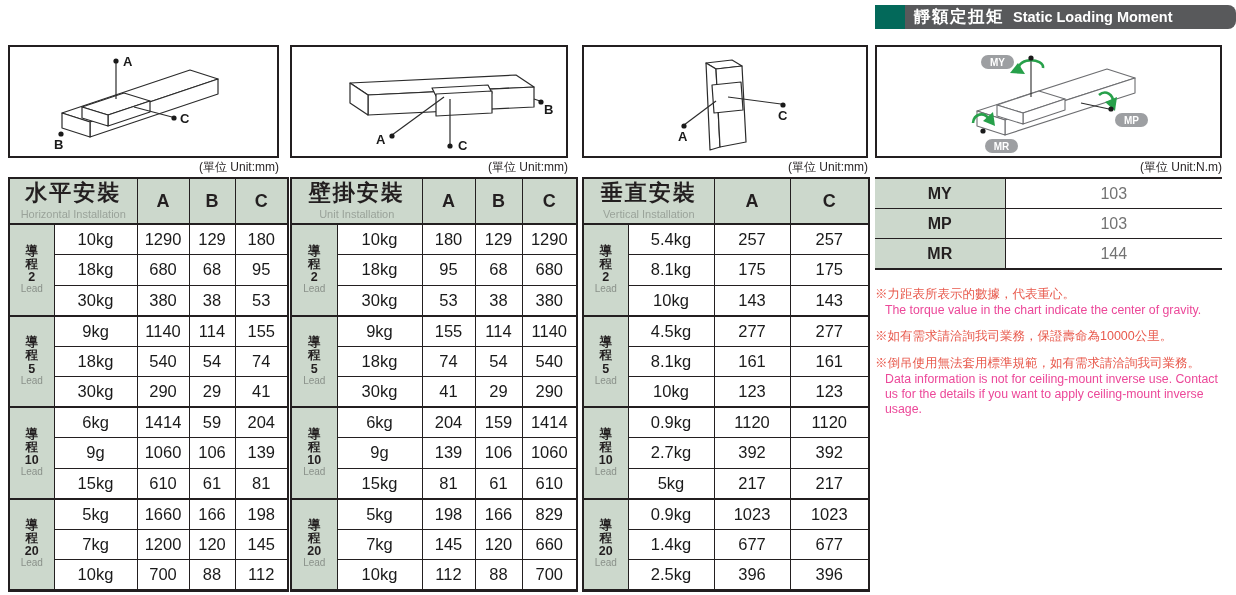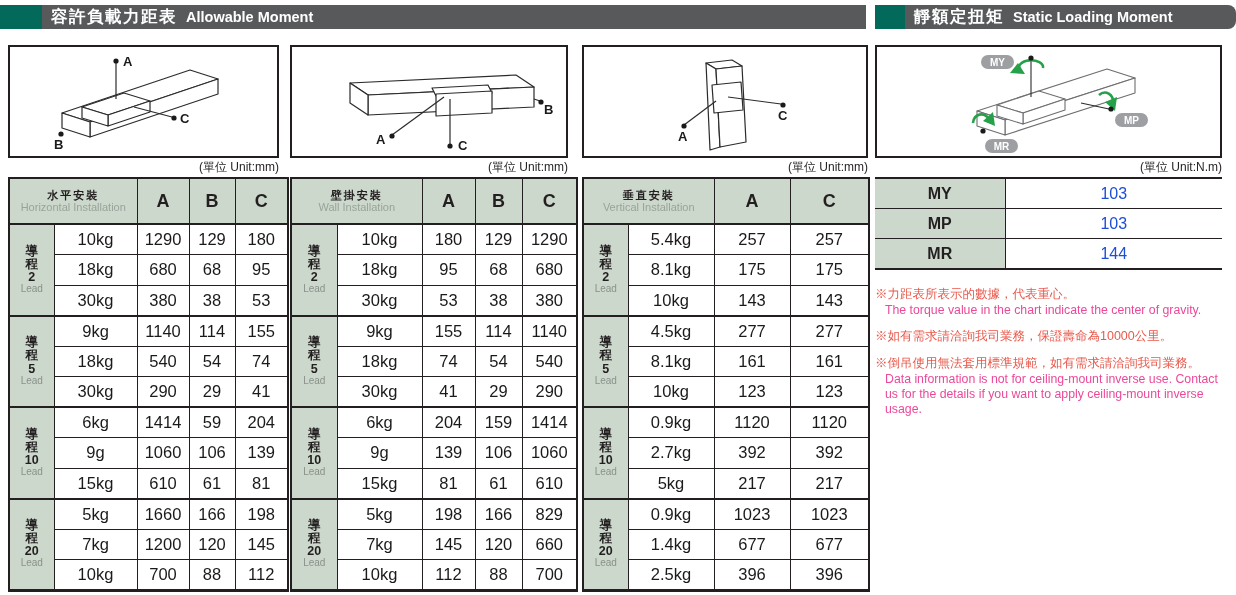--- a/index.html
+++ b/index.html
@@ -19,56 +19,51 @@
   .unit-label{position:absolute;top:159px;font-size:12px;color:#231f20;text-align:right;white-space:nowrap;}
 
   
   table.moment-table{position:absolute;top:177px;border-collapse:collapse;table-layout:fixed;
                      background:#fff;border:2px solid #231f20;border-bottom:3px solid #231f20;}
   table.moment-table th,table.moment-table td{border:1px solid #231f20;padding:0;text-align:center;vertical-align:middle;}
   table.moment-table thead tr{height:46px;}
   table.moment-table thead th{border-bottom:2px solid #231f20;background:#ccd8cc;}
   table.moment-table tbody tr{height:30.5px;}
   table.moment-table tbody tr.group-start td{border-top:2px solid #231f20;}
-  .t-zh{font-size:11px;font-weight:bold;letter-spacing:2px;line-height:1.15;}
+  .t-zh{font-size:22px;font-weight:bold;letter-spacing:2px;line-height:1.15;font-family:Liberation Mono, monospace;}
   .t-en{font-size:11px;font-weight:normal;color:#9aa39a;line-height:1.1;}
   .col-h{font-size:18px;font-weight:bold;}
   td.val{font-size:16.5px;color:#1a1a1a;background:#fff;}
   td.lead-cell{background:#ccd8cc;line-height:1.05;padding:2px 0;}
   .lead-zh{display:block;font-size:12.5px;font-weight:bold;}
   .lead-num{display:block;font-size:12.5px;font-weight:bold;}
   .lead-en{display:block;font-size:10px;color:#8a918a;}
 
   
   table.static-table{position:absolute;top:177px;border-collapse:collapse;table-layout:fixed;
                      border-top:2px solid #231f20;border-bottom:2px solid #231f20;background:#fff;}
   table.static-table td{border:1px solid #231f20;border-left:none;border-right:none;height:27px;
                         text-align:center;vertical-align:middle;font-size:16px;}
   table.static-table td.sl-label{background:#ccd8cc;font-weight:bold;border-right:1px solid #231f20;}
-  table.static-table td.sl-value{color:#1d4ed8;}
+  table.static-table td.sl-value{color:#737373;}
 
   
   .notes{position:absolute;left:875px;top:276px;width:350px;}
   .note-zh{color:#e8594c;font-size:12.5px;line-height:1.3;margin-top:10px;}
   .note-en{color:#ec4899;font-size:12.3px;line-height:1.22;margin-left:10px;margin-top:1px;}
 
   
   .dia-label{font-family:"Liberation Sans",sans-serif;font-size:13px;font-weight:bold;fill:#1a1a1a;}
   .pill-label{font-family:"Liberation Sans",sans-serif;font-size:10px;font-weight:bold;fill:#fff;}
 </style>
 </head>
 <body>
 
 <div class="page">
 
-  <div class="section-header" style="left:0;width:866px;">
-    <span class="teal-block" style="width:42px;"></span>
-    <span class="hdr-zh">容許負載力距表</span>
-    <span class="hdr-en">Allowable Moment</span>
-  </div>
   <div class="section-header" style="left:875px;width:361px;border-radius:8px;">
     <span class="teal-block" style="width:30px;"></span>
     <span class="hdr-zh">靜額定扭矩</span>
     <span class="hdr-en">Static Loading Moment</span>
   </div>
 
   <div class="diagram-box" style="left:8px;width:271px;">
     <svg width="267" height="109" viewBox="0 0 267 109">
       <g stroke="#2b2b2b" stroke-width="1.2" fill="#fff" stroke-linejoin="round">
         <polygon points="52,66 180,23 208,32 80,75"></polygon>
@@ -293,21 +288,21 @@
         <col style="width:46px">
         <col style="width:85px">
         <col style="width:53px">
         <col style="width:47px">
         <col style="width:55px">
       </colgroup>
     <thead>
       <tr>
         <th colspan="2" class="title-cell">
           <div class="t-zh">壁掛安裝</div>
-          <div class="t-en">Wall Installation</div>
+          <div class="t-en">Unit Installation</div>
         </th>
         <th class="col-h">A</th>
         <th class="col-h">B</th>
         <th class="col-h">C</th>
       </tr>
     </thead>
     <tbody>
         <tr class="group-start">
           <td class="lead-cell" rowspan="3">
             <span class="lead-zh">導</span>

